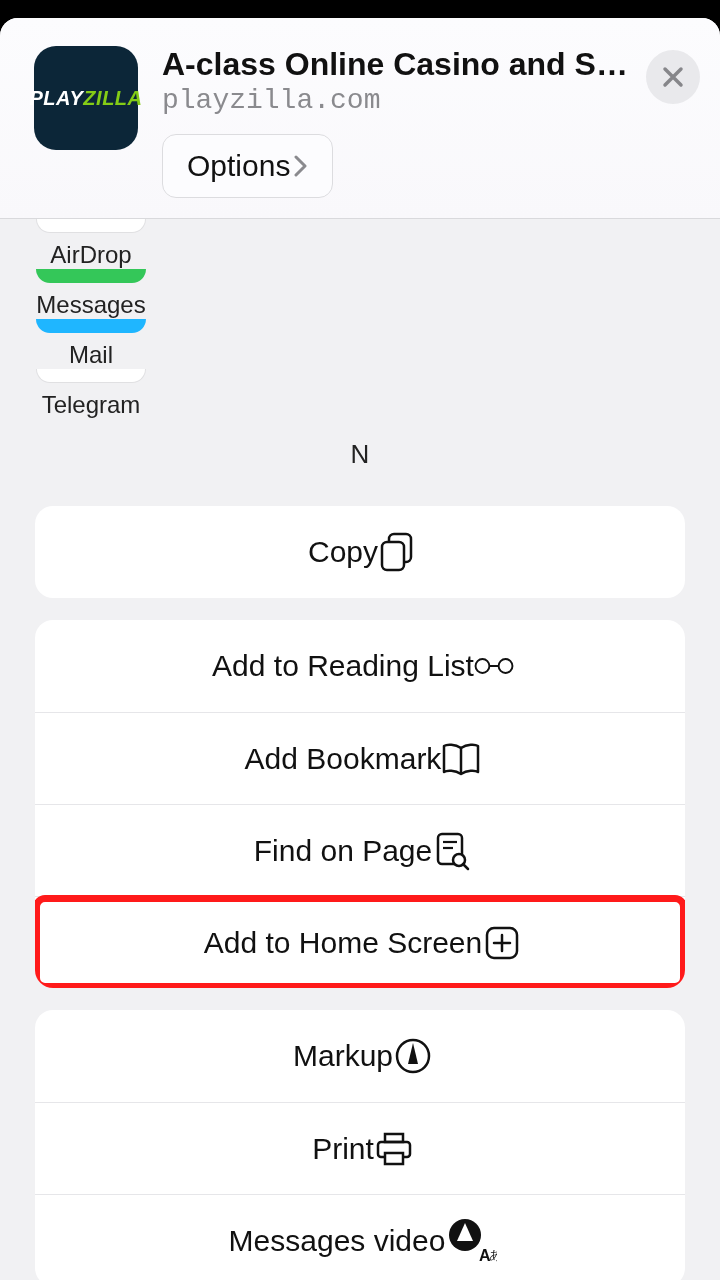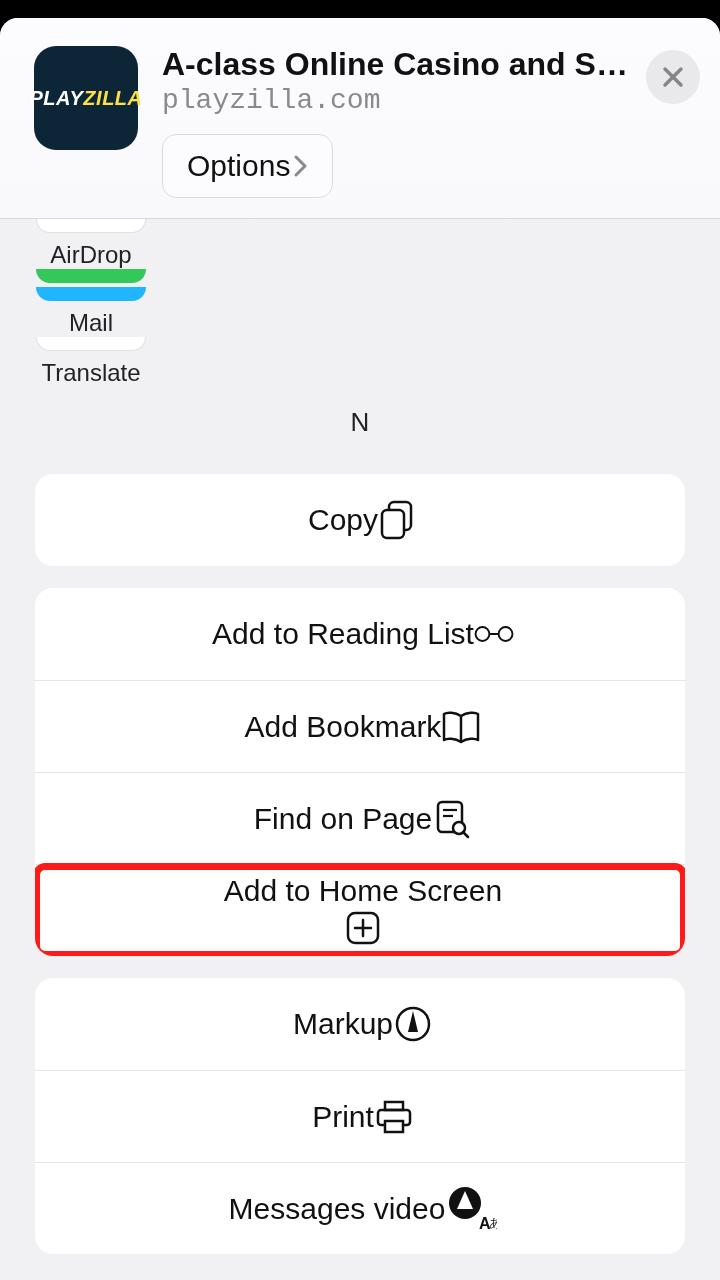--- a/index.html
+++ b/index.html
@@ -25,21 +25,21 @@
     display: flex; align-items: center; justify-content: center;
     flex-shrink: 0;
   }
   .site-icon-text {
     font-weight: 800;
     font-size: 20px;
     font-style: italic;
     letter-spacing: 0.5px;
   }
   .site-icon-text .p1 { color: #fff; }
-  .site-icon-text .p2 { color: #fde047; }
+  .site-icon-text .p2 { color: #84cc16; }
   .header-main {
     flex: 1;
     padding-left: 24px;
     min-width: 0;
   }
   .title {
     font-size: 32px;
     font-weight: 700;
     color: #111;
     white-space: nowrap;
@@ -164,28 +164,29 @@
     </div>
   </div>
 
   <div class="share-row">
     <div class="share-item">
       <div class="share-bubble b-airdrop"></div>
       <div class="share-label">AirDrop</div>
     </div>
     <div class="share-item">
       <div class="share-bubble b-messages"></div>
+      <div class="share-label">Messages</div>
     </div>
     <div class="share-item">
       <div class="share-bubble b-mail"></div>
       <div class="share-label">Mail</div>
     </div>
     <div class="share-item">
       <div class="share-bubble b-telegram"></div>
-      <div class="share-label">Translate</div>
+      <div class="share-label">Telegram</div>
     </div>
     <div class="share-extra">N</div>
   </div>
 
   <div class="section">
     <div class="row">
       <span>Copy</span>
       <span class="icon-slot">
         <svg width="38" height="40" viewBox="0 0 38 40">
           <rect x="10" y="2" width="22" height="28" rx="5" fill="none" stroke="#111" stroke-width="2.5"></rect>
@@ -220,21 +221,21 @@
       <span class="icon-slot">
         <svg width="38" height="40" viewBox="0 0 38 40">
           <rect x="5" y="3" width="24" height="30" rx="4" fill="none" stroke="#111" stroke-width="2.5"></rect>
           <line x1="10" y1="11" x2="24" y2="11" stroke="#111" stroke-width="2.2"></line>
           <line x1="10" y1="17" x2="20" y2="17" stroke="#111" stroke-width="2.2"></line>
           <circle cx="26" cy="29" r="6" fill="#fff" stroke="#111" stroke-width="2.5"></circle>
           <line x1="30" y1="33" x2="35" y2="38" stroke="#111" stroke-width="2.5" stroke-linecap="round"></line>
         </svg>
       </span>
     </div>
-    <div class="row" style="position:relative;flex-direction:column;">
+    <div class="row" style="position:relative;">
       <div class="highlight-wrap"></div>
       <span>Add to Home Screen</span>
       <span class="icon-slot">
         <svg width="36" height="36" viewBox="0 0 36 36">
           <rect x="3" y="3" width="30" height="30" rx="7" fill="none" stroke="#111" stroke-width="2.5"></rect>
           <line x1="18" y1="10" x2="18" y2="26" stroke="#111" stroke-width="2.5" stroke-linecap="round"></line>
           <line x1="10" y1="18" x2="26" y2="18" stroke="#111" stroke-width="2.5" stroke-linecap="round"></line>
         </svg>
       </span>
     </div>

